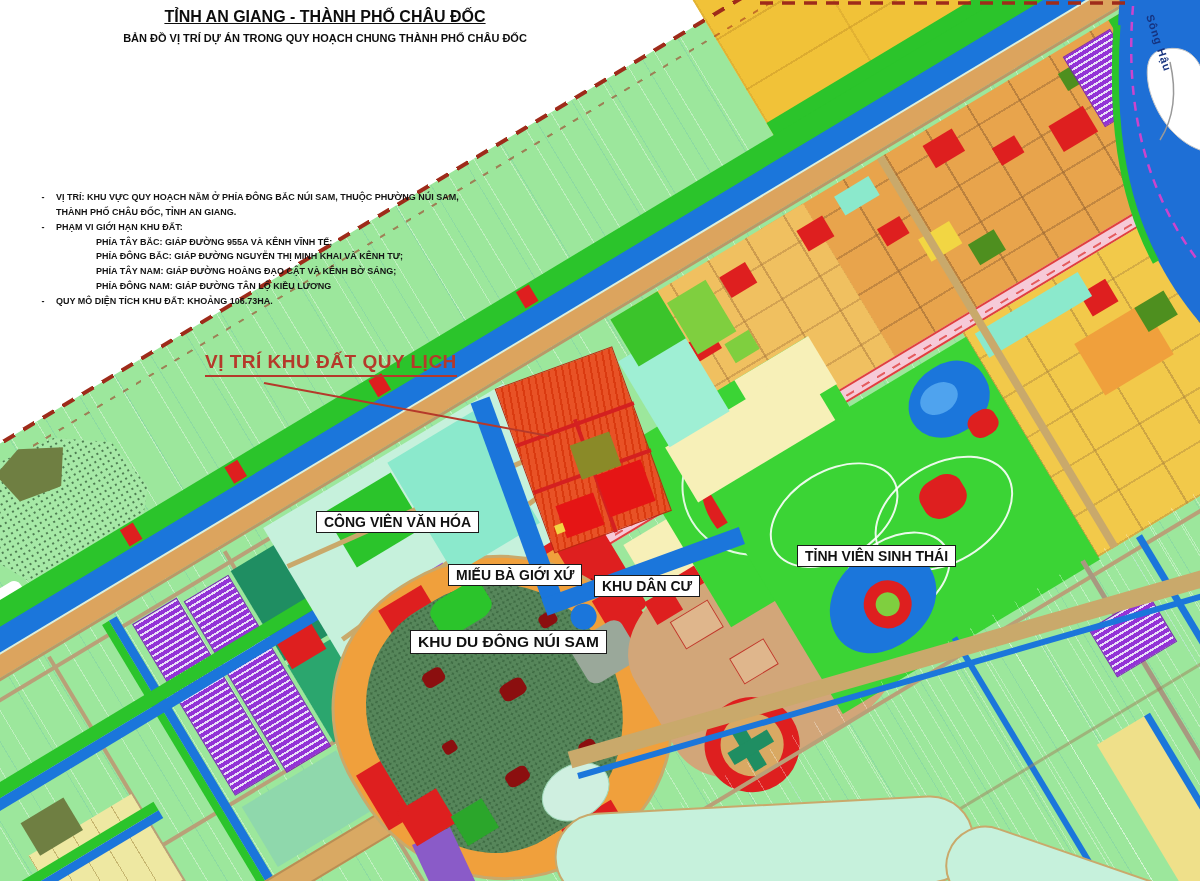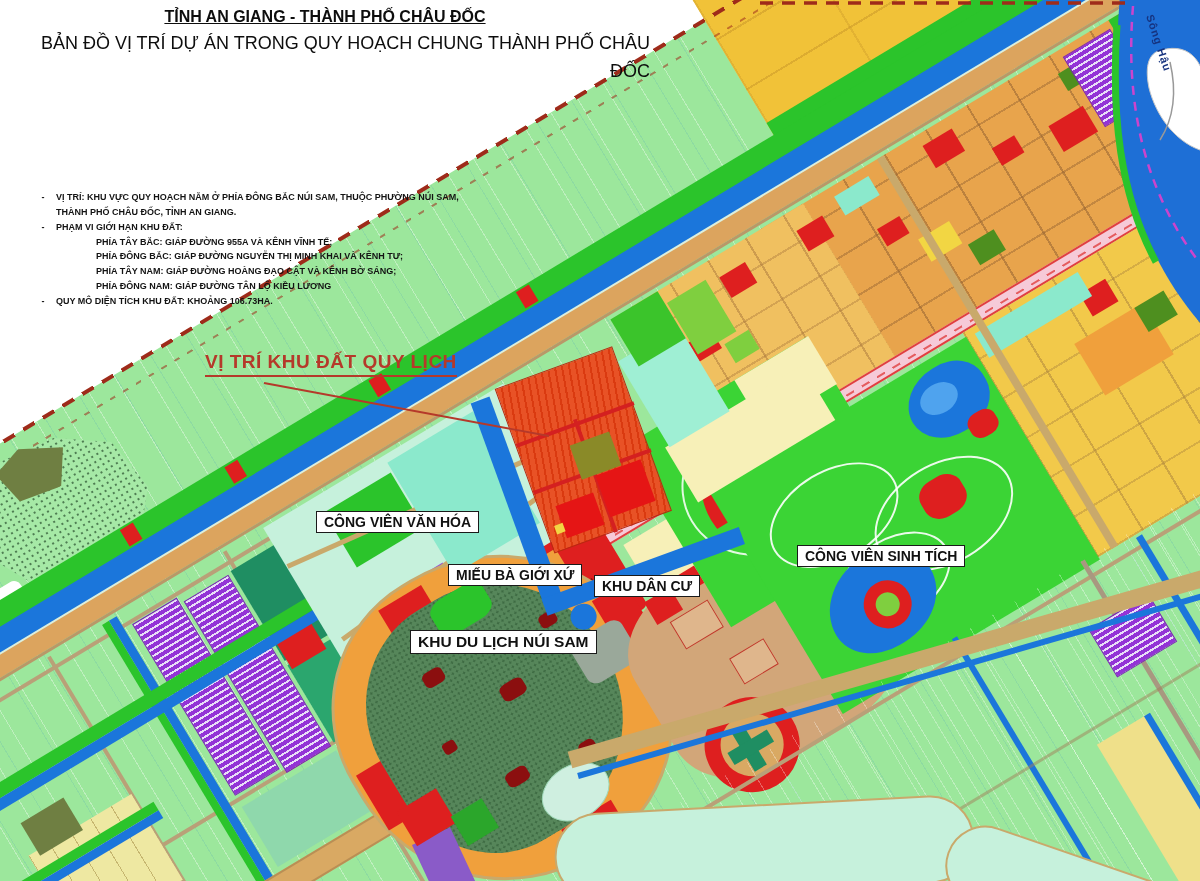--- a/index.html
+++ b/index.html
@@ -10,21 +10,21 @@
   #map-canvas{position:absolute;left:-495px;top:237px;width:1700px;height:1500px;
     transform:rotate(-31deg);transform-origin:0 0;background:#fff;}
   .r11{transform:rotate(11deg);transform-origin:0 0;}
   .phatch{background:repeating-linear-gradient(0deg,#9333D6 0 4px,#E9DDF8 4px 6px);border:1px solid #7A22B8;}
   .lbl{position:absolute;z-index:10;background:#fff;border:1px solid #1a1a1a;padding:2px 7px;
     color:#111;white-space:nowrap;font-weight:700;}
   #svg-overlay{position:absolute;left:0;top:0;z-index:5;pointer-events:none;}
   .hdr{position:absolute;left:0;top:5px;width:650px;text-align:center;z-index:10;color:#0d0d0d;line-height:1.55;}
   .hdr .l1{font-size:16px;font-weight:700;text-decoration:underline;}
   .hdr .l2{font-size:15px;font-weight:700;}
-  .hdr .l3{font-size:18px;font-weight:400;text-align:right;}
+  .hdr .l3{font-size:11px;font-weight:700;}
   .notes{position:absolute;left:30px;top:190px;width:436px;z-index:10;color:#131313;
     font-size:9px;font-weight:700;line-height:1.65;}
   .note-row{display:flex;}
   .note-dash{width:26px;text-align:center;flex:0 0 26px;}
   .note-sub{padding-left:66px;}
   .redtxt{position:absolute;z-index:10;font-weight:700;white-space:nowrap;letter-spacing:.5px;}
 </style>
 </head>
 <body>
 
@@ -251,16 +251,16 @@
       <span class="note-dash">-</span>
       <span class="note-text">QUY MÔ DIỆN TÍCH KHU ĐẤT: KHOẢNG 106.73HA.</span>
     </div>
   </div>
 
   <div class="redtxt" style="left:205px;top:351px;font-size:19px;color:#B5392A;border-bottom:2px solid #B5392A;padding-bottom:2px;">VỊ TRÍ KHU ĐẤT QUY LỊCH</div>
 
   <div class="lbl" style="left:316px;top:511px;font-size:14px;">CÔNG VIÊN VĂN HÓA</div>
   <div class="lbl" style="left:448px;top:564px;font-size:14px;">MIẾU BÀ GIỚI XỨ</div>
   <div class="lbl" style="left:594px;top:575px;font-size:14px;">KHU DÂN CƯ</div>
-  <div class="lbl" style="left:410px;top:630px;font-size:15.5px;">KHU DU LỊCH NÚI SAM</div>
-  <div class="lbl" style="left:797px;top:545px;font-size:14px;">CÔNG VIÊN SINH TÍCH</div>
+  <div class="lbl" style="left:410px;top:630px;font-size:15.5px;">KHU DU ĐÔNG NÚI SAM</div>
+  <div class="lbl" style="left:797px;top:545px;font-size:14px;">TỈNH VIÊN SINH THÁI</div>
 
 </div>
 
 </body></html>

